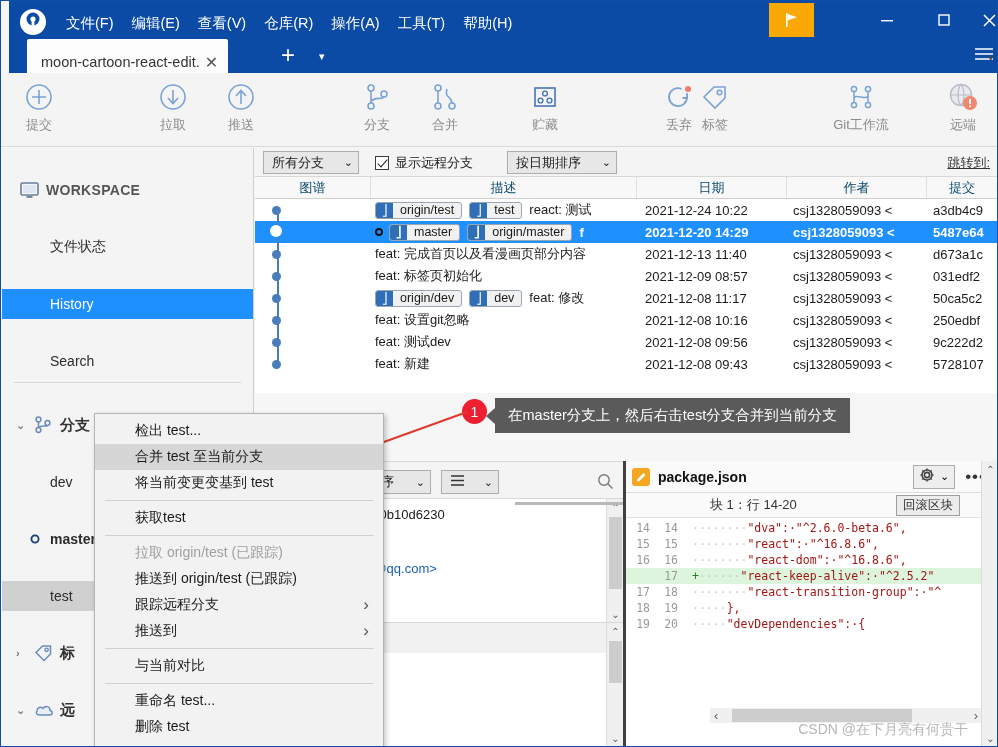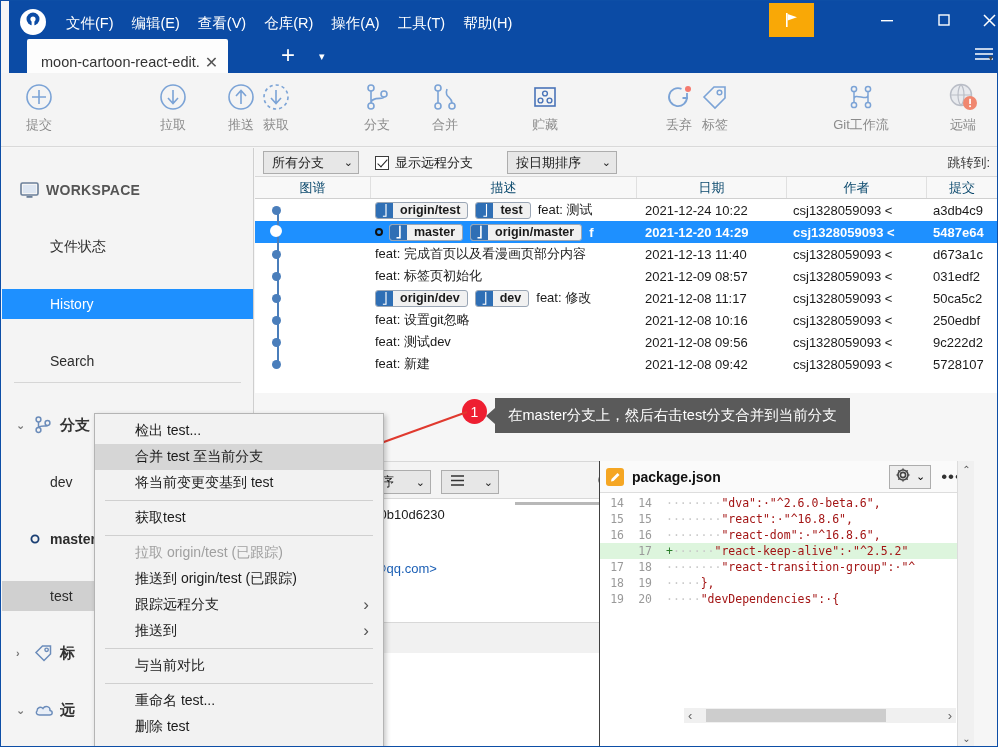--- a/index.html
+++ b/index.html
@@ -121,21 +121,21 @@
   .chk {
     width: 14px; height: 14px; border: 1px solid #3b3b3b; background: #fff;
     margin-right: 6px; position: relative;
   }
   .chk::after {
     content: ""; position: absolute; left: 4px; top: 0px;
     width: 4px; height: 9px; border: solid #222; border-width: 0 1.6px 1.6px 0;
     transform: rotate(42deg);
   }
   .jumpto {
-    position: absolute; right: 8px; top: 6px; font-size: 13px; color: #333;
+    position: absolute; right: 8px; top: 6px; font-size: 13px; color: #333; text-decoration: underline;
   }
 
   
   .hist-head {
     position: absolute; left: 254px; top: 176px; width: 743px; height: 22px;
     background: #f8f8f8; border-bottom: 1px solid #d0d0d0;
     display: flex; font-size: 13px; color: #0c4a6e;
   }
   .hh { display: flex; align-items: center; justify-content: center; border-right: 1px solid #e0e0e0; height: 100%; }
 
@@ -168,21 +168,21 @@
   }
   .reftag {
     display: inline-flex; align-items: center; height: 17px;
     border: 1px solid #9aa6b5; border-radius: 3px; background: #f1f1f1;
     margin-right: 7px; overflow: hidden; flex: 0 0 auto;
   }
   .reftag .rt-ico {
     background: #2f6fb5; color: #fff; width: 17px; height: 100%;
     display: flex; align-items: center; justify-content: center; font-size: 11px;
   }
-  .reftag .rt-txt { padding: 1px 7px; font-size: 12.5px; color: #1a1a1a; font-weight: bold; white-space: nowrap;}
+  .reftag .rt-txt { padding: 1px 7px; font-size: 12.5px; color: #1a1a1a; font-weight: normal; white-space: nowrap;}
   .cur-dot {
     width: 8px; height: 8px; border-radius: 50%; border: 2px solid #111;
     margin-right: 6px; flex: 0 0 auto; background: transparent;
   }
   .dsc { white-space: nowrap; overflow: hidden; }
 
   
   .anno {
     position: absolute; left: 494px; top: 397px; height: 35px;
     background: #5a5a5a; color: #fff; font-size: 14.5px;
@@ -222,22 +222,22 @@
     border-left: 1px solid #dcdcdc;
   }
   .sc-thumb { position: absolute; left: 2px; width: 13px; background: #cdcdcd; }
   .sc-arrow {
     position: absolute; left: 0; width: 17px; height: 17px; color: #5a5a5a;
     display: flex; align-items: center; justify-content: center; font-size: 10px;
   }
 
   
   .diff-panel {
-    position: absolute; left: 598px; top: 460px; width: 375px; height: 286px;
-    background: #fff; border-left: 1px solid #404040;
+    position: absolute; left: 622px; top: 460px; width: 375px; height: 286px;
+    background: #fff; border-left: 3px solid #404040;
   }
   .diff-head {
     height: 32px; background: #fafafa; border-bottom: 1px solid #ddd;
     display: flex; align-items: center; padding: 0 6px;
   }
   .fileico {
     width: 18px; height: 18px; background: #f5a623; border-radius: 3px;
     display: flex; align-items: center; justify-content: center; margin-right: 8px;
     color: #fff; font-size: 11px;
   }
@@ -381,29 +381,20 @@
         <div class="tb-label">拉取</div>
       </div>
       <div class="tb-item" style="left: 208px; width: 64px;">
         <div class="tb-icon">
           <svg width="30" height="30" viewBox="0 0 30 30">
             <circle cx="15" cy="15" r="12" fill="none" stroke="#7ba3d6" stroke-width="1.6"></circle>
             <path d="M15 22 V8.5 M10 14 L15 8.5 L20 14" fill="none" stroke="#7ba3d6" stroke-width="1.6"></path>
           </svg>
         </div>
         <div class="tb-label">推送</div>
-      </div>
-      <div class="tb-item" style="left: 243px; width: 64px;">
-        <div class="tb-icon">
-          <svg width="30" height="30" viewBox="0 0 30 30">
-            <circle cx="15" cy="15" r="12" fill="none" stroke="#7ba3d6" stroke-width="1.6" stroke-dasharray="3.2 3"></circle>
-            <path d="M15 8 V21 M10 16 L15 21.5 L20 16" fill="none" stroke="#7ba3d6" stroke-width="1.6"></path>
-          </svg>
-        </div>
-        <div class="tb-label">获取</div>
       </div>
       <div class="tb-item" style="left: 344px; width: 64px;">
         <div class="tb-icon">
           <svg width="30" height="30" viewBox="0 0 30 30">
             <circle cx="9" cy="6" r="3" fill="none" stroke="#7ba3d6" stroke-width="1.6"></circle>
             <circle cx="9" cy="24" r="3" fill="none" stroke="#7ba3d6" stroke-width="1.6"></circle>
             <circle cx="22" cy="12" r="3" fill="none" stroke="#7ba3d6" stroke-width="1.6"></circle>
             <path d="M9 9 V21 M9 21 C9 14 22 18 22 15" fill="none" stroke="#7ba3d6" stroke-width="1.6"></path>
           </svg>
         </div>
@@ -604,21 +595,21 @@
         </div>
         <div class="c-desc">
           <span class="reftag">
             <span class="rt-ico">⎦</span>
             <span class="rt-txt">origin/test</span>
           </span>
           <span class="reftag">
             <span class="rt-ico">⎦</span>
             <span class="rt-txt">test</span>
           </span>
-          <span class="dsc">feat: 测试</span>
+          <span class="dsc">react: 测试</span>
         </div>
         <div class="c-date">2021-12-24 10:22</div>
         <div class="c-auth">csj1328059093 &lt;</div>
         <div class="c-hash">a3db4c9</div>
       </div>
       <div class="hrow sel">
         <div class="c-graph">
           <div class="graph-line" style="top:11px;height:11px;"></div>
           <div class="graph-line" style="top:0;height:11px;"></div>
           <div class="graph-dot open"></div>
@@ -713,21 +704,21 @@
         <div class="c-hash">9c222d2</div>
       </div>
       <div class="hrow">
         <div class="c-graph">
           <div class="graph-line" style="top:0;height:11px;"></div>
           <div class="graph-dot"></div>
         </div>
         <div class="c-desc">
           <span class="dsc">feat: 新建</span>
         </div>
-        <div class="c-date">2021-12-08 09:42</div>
+        <div class="c-date">2021-12-08 09:43</div>
         <div class="c-auth">csj1328059093 &lt;</div>
         <div class="c-hash">5728107</div>
       </div>
     </div>
 
   <div class="mid-bar">
     <div class="combo" style="left:104px;top:8px;width:72px;height:24px;">
       <span class="cv">排序</span>
       <span style="margin-left:auto;font-size:11px;">⌄</span>
     </div>
@@ -799,20 +790,26 @@
             <path d="M8 0.8 L9 2.8 L7 2.8 Z M8 15.2 L7 13.2 L9 13.2 Z M0.8 8 L2.8 7 L2.8 9 Z M15.2 8 L13.2 9 L13.2 7 Z
                      M2.9 2.9 L5 3.6 L3.6 5 Z M13.1 13.1 L11 12.4 L12.4 11 Z M13.1 2.9 L12.4 5 L11 3.6 Z M2.9 13.1 L3.6 11 L5 12.4 Z" fill="#444"></path>
             <circle cx="8" cy="8" r="5" fill="none" stroke="#444" stroke-width="1.6"></circle>
           </svg>
         </span>
         <span style="font-size:11px;">⌄</span>
       </span>
       <span class="dots-btn">•••</span>
     </div>
 
+    <div class="hunk-bar">
+      <span>块 1：行 14-20</span>
+      <span class="rollback-btn">
+        <span>回滚区块</span>
+      </span>
+    </div>
 
     <div class="code" id="codelines" style="padding-top:2px;">
         <div class="crow">
           <span class="ln">14</span>
           <span class="ln">14</span>
           <span class="csep"></span>
           <span class="ctxt"><span class="dots-lead">········</span>"dva":·"^2.6.0-beta.6",</span>
         </div>
         <div class="crow">
           <span class="ln">15</span>
@@ -856,20 +853,21 @@
       <span style="position:absolute;left:4px;font-size:13px;color:#666;">‹</span>
       <span class="hsb-thumb"></span>
       <span style="position:absolute;right:4px;font-size:13px;color:#666;">›</span>
     </div>
 
     <div class="sc-v" style="top:0;height:286px;right:0;">
       <div class="sc-arrow" style="top:0;">⌃</div>
       <div class="sc-arrow" style="bottom:0;">⌄</div>
     </div>
 
+    <div class="watermark">CSDN @在下月亮有何贵干</div>
   </div>
 
   <div class="anno-badge">1</div>
   <div class="anno">在master分支上，然后右击test分支合并到当前分支</div>
   <svg class="arrow-svg" width="140" height="60" viewBox="0 0 140 60">
     <defs>
       <marker id="ah" markerWidth="9" markerHeight="9" refX="7" refY="4.5" orient="auto">
         <path d="M9,4.5 L0,0 L2.6,4.5 L0,9 Z" fill="#e03a2f"></path>
       </marker>
     </defs>

